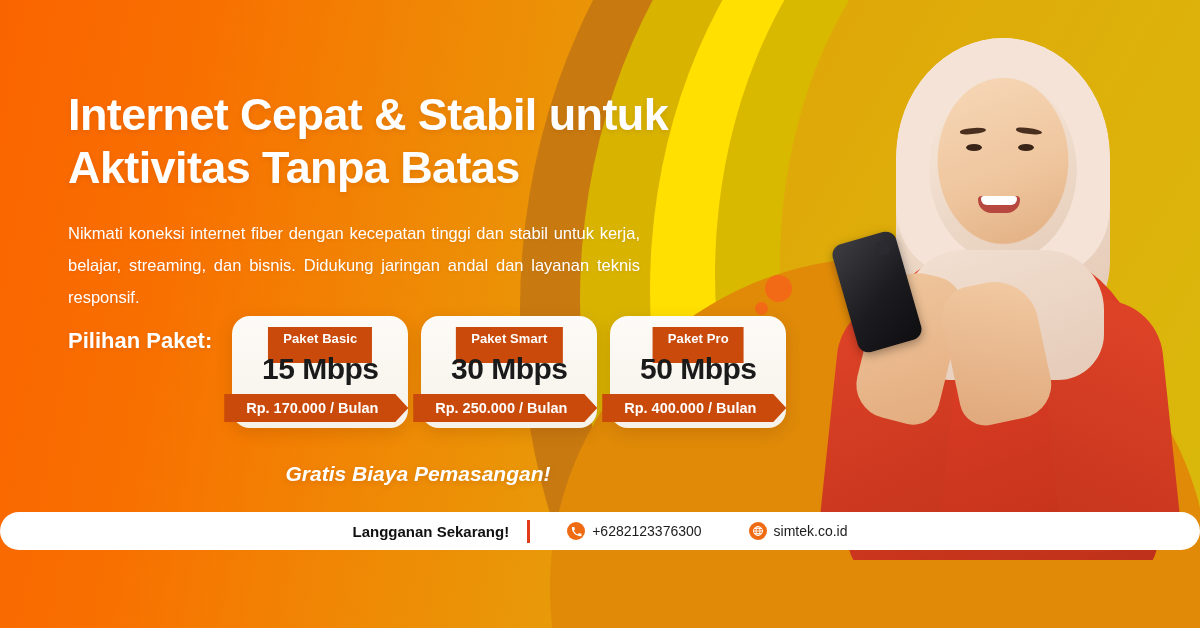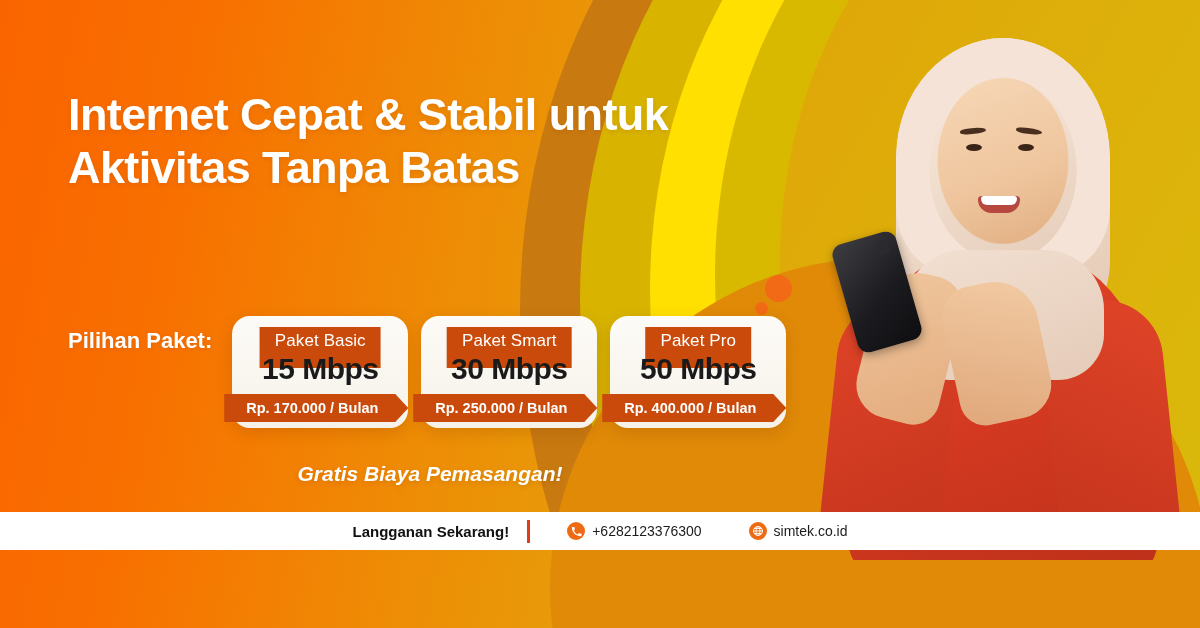--- a/index.html
+++ b/index.html
@@ -251,22 +251,22 @@
     margin-right:13px;
     box-shadow:0 5px 16px rgba(120,50,0,.20);
   }
   .card:last-child { margin-right:0; }
   .badge {
     position:absolute;
     left:50%; transform:translateX(-50%);
     top:11px;
     background:#c94a0a;
     color:#fff;
-    font-size:17px;
-    font-weight:normal;
+    font-size:13px;
+    font-weight:bold;
     padding:4px 15px 17px;
     white-space:nowrap;
     letter-spacing:.1px;
   }
   .speed {
     position:absolute;
     left:0; right:0; top:36px;
     text-align:center;
     color:#1a1a1a;
     font-size:30px;
@@ -287,40 +287,41 @@
     justify-content:center;
     padding:0 20px 0 12px;
     white-space:nowrap;
     clip-path:polygon(0 0, calc(100% - 13px) 0, 100% 50%, calc(100% - 13px) 100%, 0 100%);
     box-shadow:0 2px 6px rgba(120,50,0,.22);
   }
 
   
   .tagline {
     position:absolute;
-    left:12px; top:462px;
+    left:0; top:462px;
     width:700px;
     text-align:center;
     color:#fff;
     font-size:21px;
     font-weight:bold;
     font-style:italic;
     text-shadow:0 2px 5px rgba(150,60,0,.22);
   }
 
   
   .footer {
     position:absolute;
     left:0; top:512px;
     width:1200px; height:38px;
     background:#fff;
     display:flex;
     align-items:center;
     justify-content:center;
     z-index:8;
+    border-radius:19px;
   }
   .ft-inner {
     display:flex;
     align-items:center;
     gap:18px;
   }
   .ft-cta {
     color:#111;
     font-size:15px;
     font-weight:bold;
@@ -379,20 +380,21 @@
     </div>
     <div class="m-hijab-front"></div>
     <div class="m-hijab-drape"></div>
     <div class="m-arm-l"></div>
     <div class="m-arm-r"></div>
     <div class="m-phone"></div>
   </div>
 
   <div class="content">
     <h1 class="headline">Internet Cepat &amp; Stabil untuk Aktivitas Tanpa Batas</h1>
+    <p class="subcopy">Nikmati koneksi internet fiber dengan kecepatan tinggi dan stabil untuk kerja, belajar, streaming, dan bisnis. Didukung jaringan andal dan layanan teknis responsif.</p>
 
     <div class="packages">
       <div class="pk-label">Pilihan Paket:</div>
       <div class="cards">
 
         <div class="card">
           <div class="badge">Paket Basic</div>
           <div class="speed">15 Mbps</div>
           <div class="ribbon">Rp. 170.000 / Bulan</div>
         </div>

